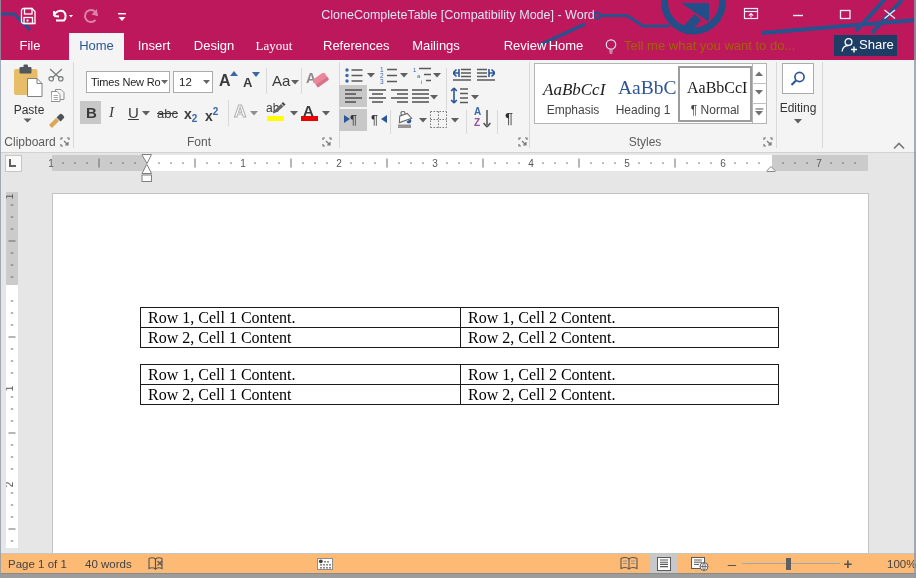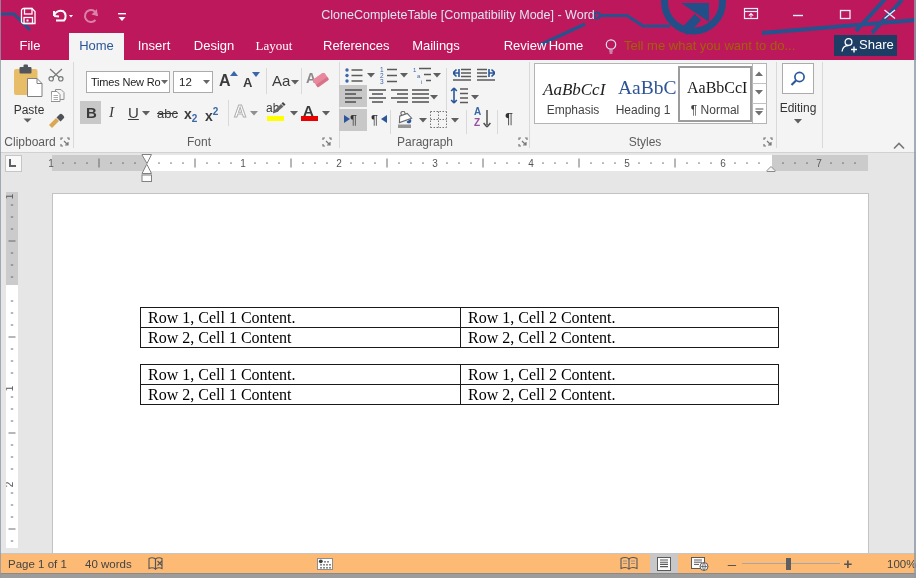--- a/index.html
+++ b/index.html
@@ -374,21 +374,20 @@
       <path d="M0 0 h8 l-4 4.5 z" fill="#5f5f5f"></path>
     </svg>
   <div class="gdiv" style="left:466px;top:50px;height:24px;"></div>
   <div class="abs" style="left:474px;top:48px;font-size:10px;font-weight:bold;color:#3a67a8;line-height:8px;">A</div>
   <div class="abs" style="left:474px;top:59px;font-size:10px;font-weight:bold;color:#9650a0;line-height:8px;">Z</div>
   <svg class="abs" style="left:483px;top:50px" width="8" height="18" viewBox="0 0 8 18">
     <path d="M4 0 v15 M4 17 l-3.4-4 M4 17 l3.4-4" stroke="#4f4f4f" stroke-width="1.5" fill="none"></path>
   </svg>
   <div class="gdiv" style="left:497px;top:50px;height:24px;"></div>
   <div class="abs" style="left:505px;top:49px;font-size:15px;color:#333;">¶</div>
-  <div class="grplabel" style="left:340px;width:170px;">Paragraph</div>
   <svg class="launcher" style="left:518px;bottom:5px" viewBox="0 0 10 10">
     <path d="M1 3 v-2 h2 M7 1 h2 v2 M1 7 v2 h2" fill="none" stroke="#777" stroke-width="1.2"></path>
     <path d="M4 4 l4 4 m0-3 v3 h-3" stroke="#777" fill="none" stroke-width="1.2"></path>
   </svg>
   <div class="gdiv" style="left:529px;"></div>
 
   <div class="abs" style="left:534px;top:3px;width:224px;height:61px;background:#fff;border:1px solid #b4b4b4;"></div>
   <div class="abs" style="left:543px;top:20px;width:64px;font-family:'Liberation Serif',serif;font-style:italic;font-size:17px;color:#222;">AaBbCcI</div>
   <div class="abs" style="left:541px;top:43px;width:64px;text-align:center;font-size:12px;color:#444;">Emphasis</div>
   <div class="abs" style="left:618px;top:17px;width:64px;font-family:'Liberation Serif',serif;font-size:19.5px;color:#2f5496;">AaBbC</div>

